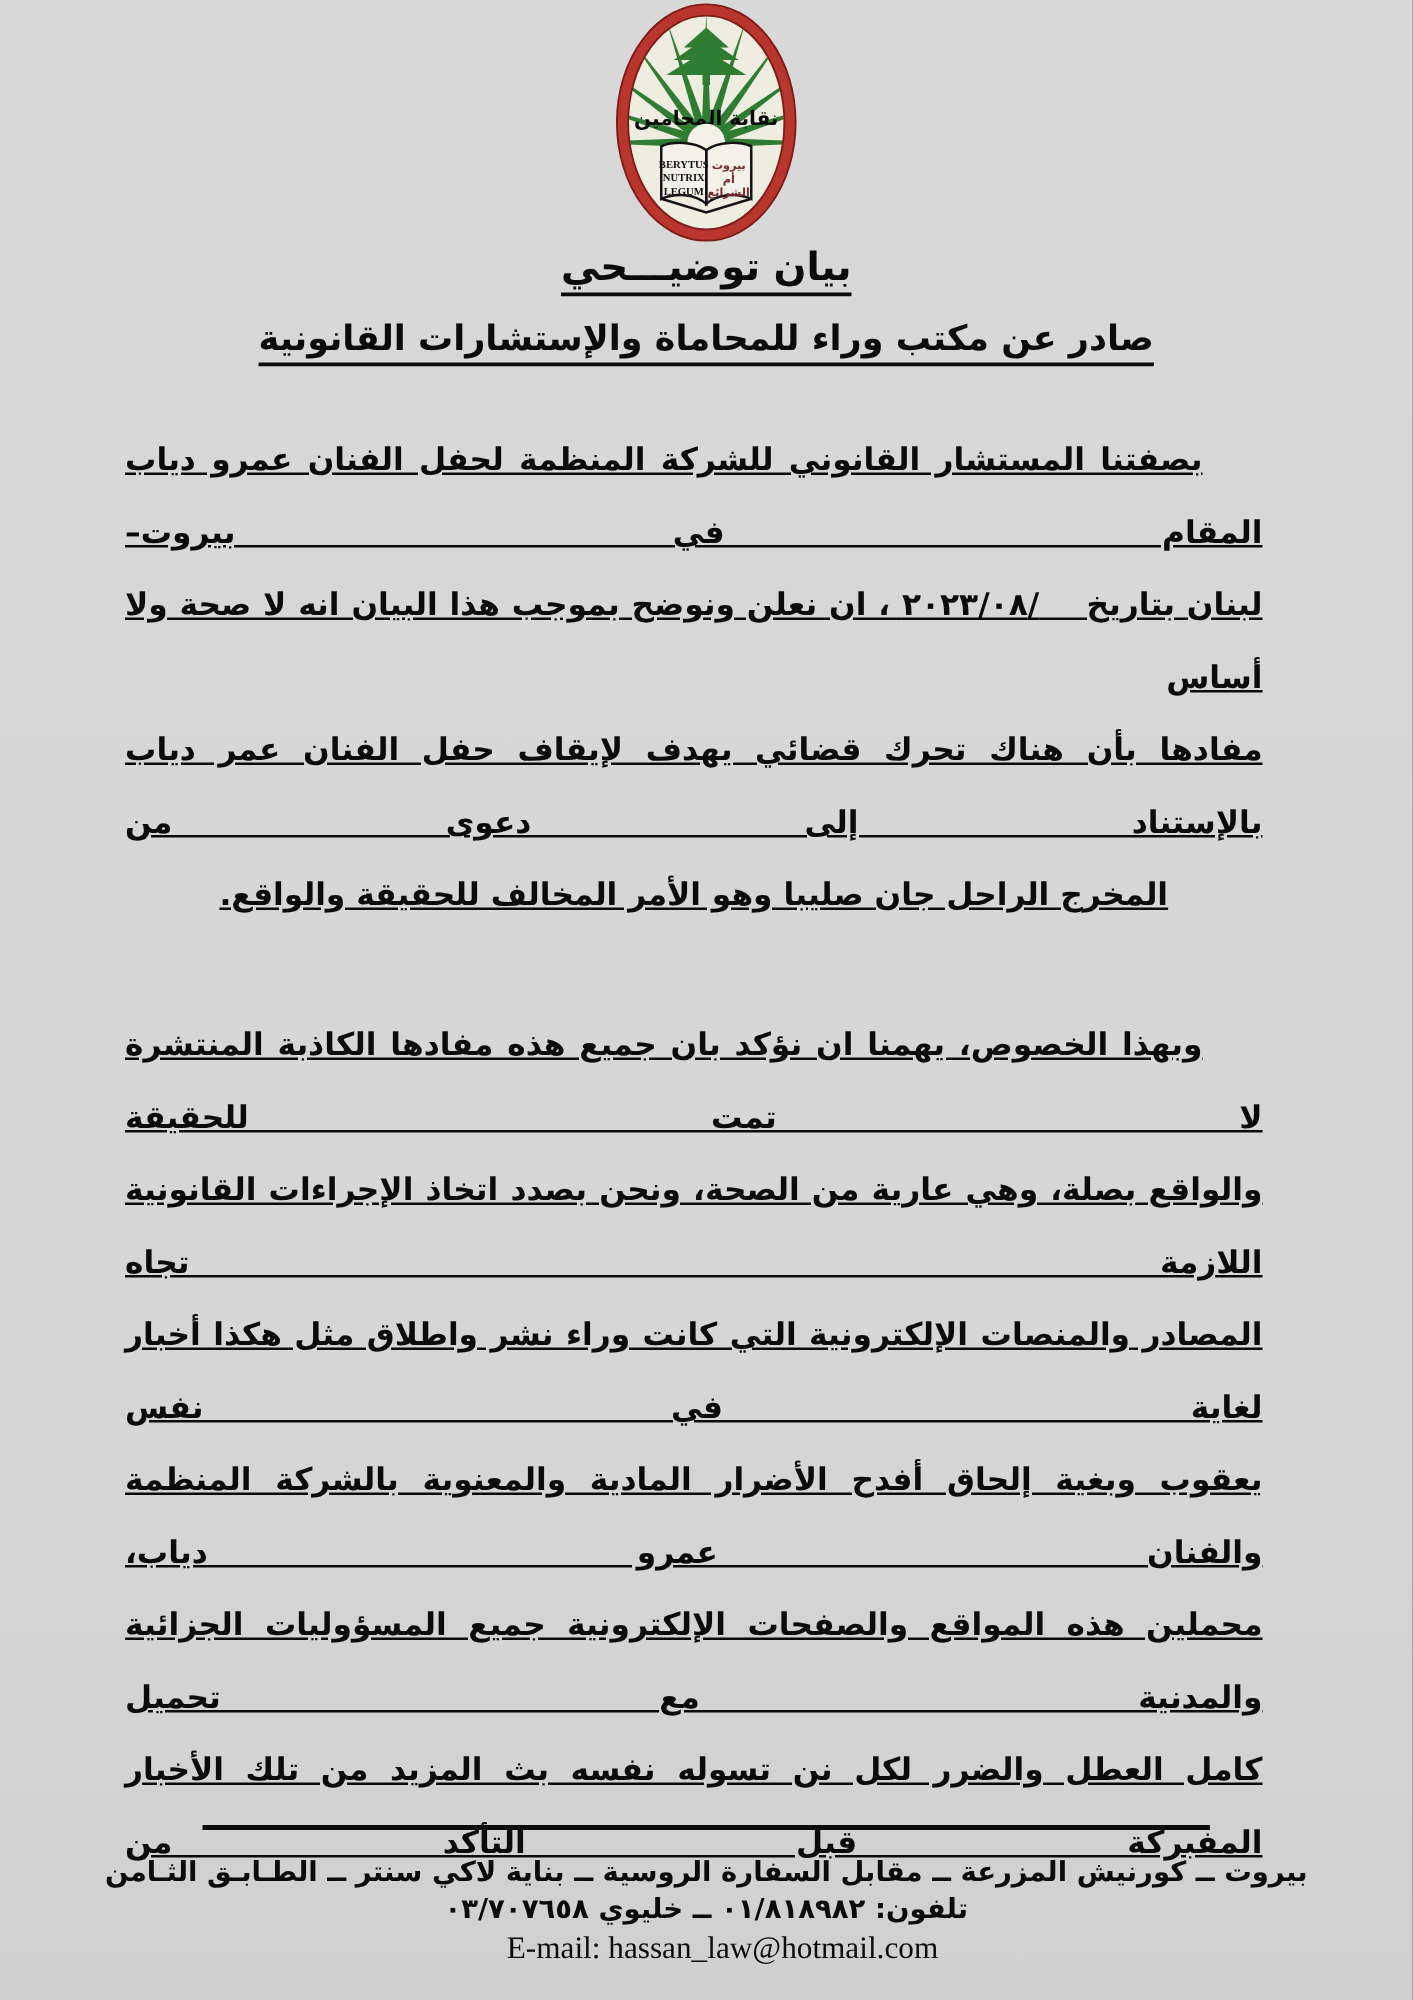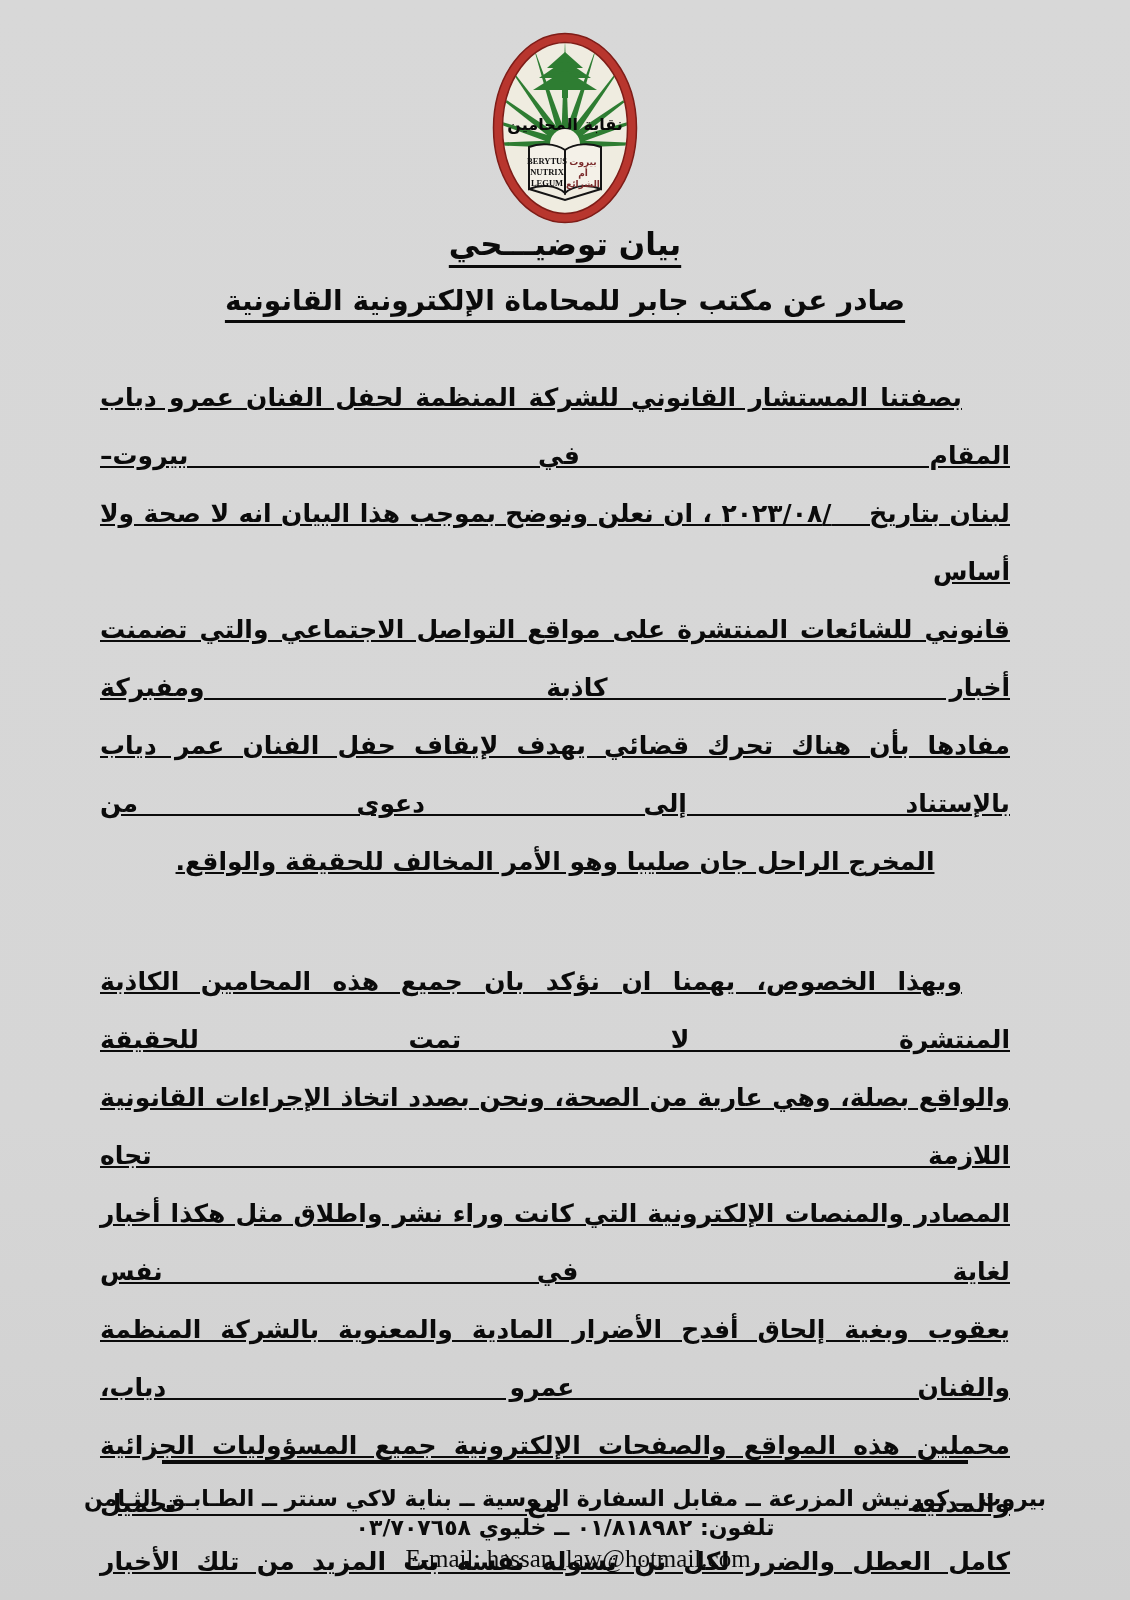--- a/index.html
+++ b/index.html
@@ -9,21 +9,20 @@
     width:1130px;height:1600px;
     margin:0 auto;
     background:linear-gradient(180deg,#d8d8d8 0%, #d6d6d6 70%, #d0d0d0 100%);
     overflow:hidden;
     font-family:"DejaVu Sans",sans-serif;
     color:#0b0b0b;
   }
   .logo-wrap{
     width:100%;
     display:flex;justify-content:center;
-    padding-top:30px;
   }
   .titles{ text-align:center; direction:rtl; }
   .doc-title{
     font-size:31px;font-weight:bold;
     text-decoration:underline;
     text-decoration-thickness:3px;
     text-underline-offset:10px;
   }
   .doc-subtitle{
     margin-top:22px;
@@ -130,33 +129,32 @@
       <g fill="none">
         <ellipse cx="76" cy="98" rx="67" ry="90" stroke="#b8362e" stroke-width="9"></ellipse>
         <ellipse cx="76" cy="98" rx="71.5" ry="94.5" stroke="#7e1d18" stroke-width="1.5"></ellipse>
         <ellipse cx="76" cy="98" rx="62.5" ry="85.5" stroke="#7e1d18" stroke-width="1.5"></ellipse>
       </g>
     </svg>
   </div>
 
   <div class="titles">
     <div class="doc-title">بيان توضيـــحي</div>
-    <div class="doc-subtitle">صادر عن مكتب جابر للمحاماة الإلكترونية القانونية</div>
+    <div class="doc-subtitle">صادر عن مكتب وراء للمحاماة والإستشارات القانونية</div>
   </div>
 
   <div class="body-text para1">
     <div class="line first">بصفتنا المستشار القانوني للشركة المنظمة لحفل الفنان عمرو دياب المقام في بيروت–</div>
     <div class="line">لبنان بتاريخ &nbsp;&nbsp;&nbsp;⁦٢٠٢٣/٠٨/⁩ ، ان نعلن ونوضح بموجب هذا البيان انه لا صحة ولا أساس</div>
-    <div class="line">قانوني للشائعات المنتشرة على مواقع التواصل الاجتماعي والتي تضمنت أخبار كاذبة ومفبركة</div>
     <div class="line">مفادها بأن هناك تحرك قضائي يهدف لإيقاف حفل الفنان عمر دياب بالإستناد إلى دعوى من</div>
     <div class="line center-line">المخرج الراحل جان صليبا وهو الأمر المخالف للحقيقة والواقع.</div>
   </div>
 
   <div class="body-text para2">
-    <div class="line first">وبهذا الخصوص، يهمنا ان نؤكد بان جميع هذه المحامين الكاذبة المنتشرة لا تمت للحقيقة</div>
+    <div class="line first">وبهذا الخصوص، يهمنا ان نؤكد بان جميع هذه مفادها الكاذبة المنتشرة لا تمت للحقيقة</div>
     <div class="line">والواقع بصلة، وهي عارية من الصحة، ونحن بصدد اتخاذ الإجراءات القانونية اللازمة تجاه</div>
     <div class="line">المصادر والمنصات الإلكترونية التي كانت وراء نشر واطلاق مثل هكذا أخبار لغاية في نفس</div>
     <div class="line">يعقوب وبغية إلحاق أفدح الأضرار المادية والمعنوية بالشركة المنظمة والفنان عمرو دياب،</div>
     <div class="line">محملين هذه المواقع والصفحات الإلكترونية جميع المسؤوليات الجزائية والمدنية مع تحميل</div>
     <div class="line">كامل العطل والضرر لكل نن تسوله نفسه بث المزيد من تلك الأخبار المفبركة قبل التأكد من</div>
 
   </div>
 
   <div class="footer">
     <div class="divider"></div>

